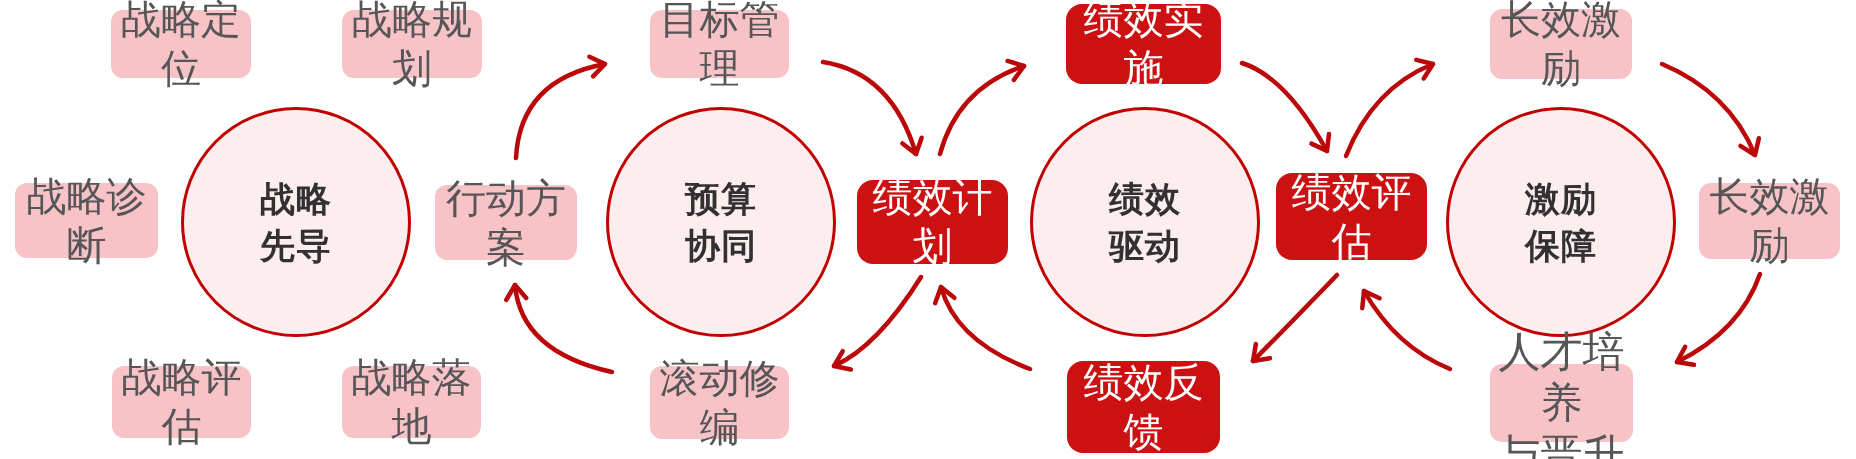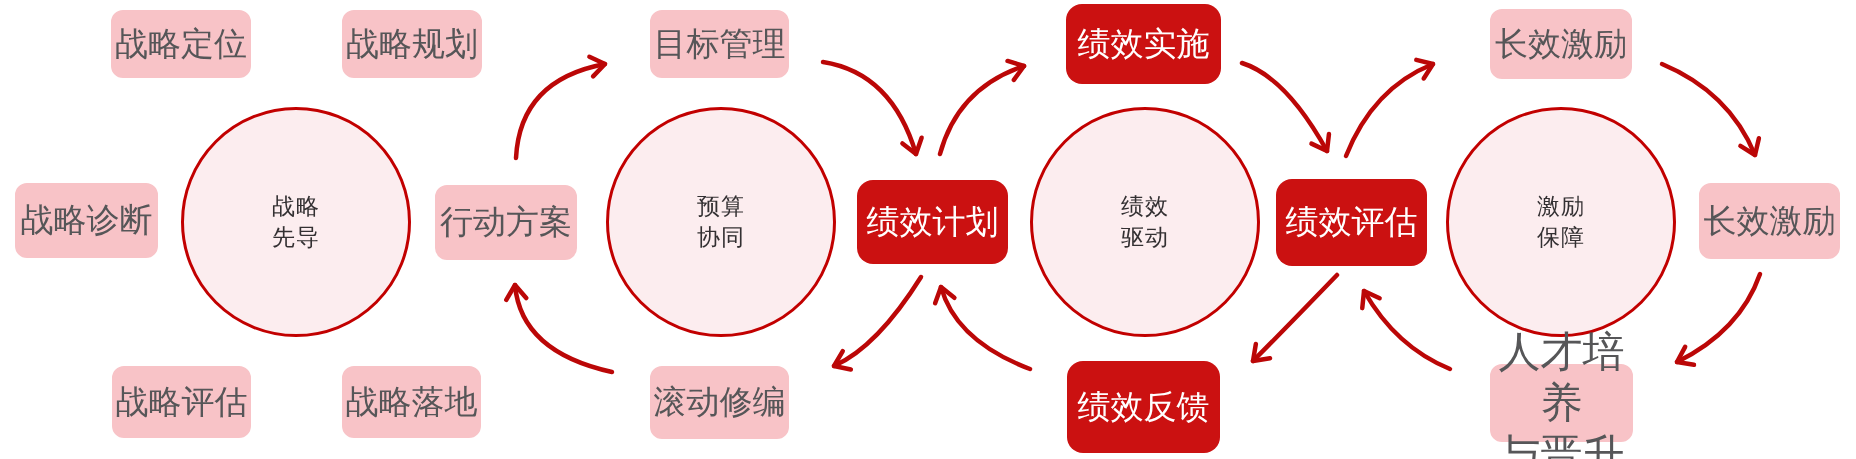--- a/index.html
+++ b/index.html
@@ -24,35 +24,35 @@
     border-radius: 50%;
     background: var(--circle-fill, #FCEDEF);
     border: 3px solid var(--circle-border, #C20000);
     display: flex;
     align-items: center;
     justify-content: center;
     text-align: center;
   }
   .circle .label {
     white-space: pre-line;
-    font-size: 23px;
-    font-weight: normal;
+    font-size: 35px;
+    font-weight: bold;
     line-height: 1.35;
     color: var(--circle-text, #333032);
     letter-spacing: 1px;
   }
   .box {
     position: absolute;
     box-sizing: border-box;
     display: flex;
     align-items: center;
     justify-content: center;
     text-align: center;
     white-space: pre-line;
-    font-size: 33px;
+    font-size: 40px;
     line-height: 1.22;
   }
   .box.pink {
     background: var(--pink-box-fill, #F8C3C7);
     border: 5px solid #ffffff;
     border-radius: 17px;
     color: var(--box-text, #565658);
   }
   .box.red {
     background: var(--red-box-fill, #CB1111);
@@ -119,21 +119,21 @@
 
   <div class="box pink" style="left:106px;  top:5px; width:150px; height:78px">战略定位</div>
   <div class="box pink" style="left:337px;  top:5px; width:150px; height:78px">战略规划</div>
   <div class="box pink" style="left:645px;  top:5px; width:149px; height:78px">目标管理</div>
   <div class="box red" style="left:1066px; top:4px; width:155px; height:80px">绩效实施</div>
   <div class="box pink" style="left:1485px; top:4px; width:152px; height:80px">长效激励</div>
 
   <div class="box pink" style="left:10px;   top:178px; width:153px; height:85px">战略诊断</div>
   <div class="box pink" style="left:430px;  top:180px; width:152px; height:85px">行动方案</div>
   <div class="box red" style="left:857px;  top:180px; width:151px; height:84px">绩效计划</div>
-  <div class="box red" style="left:1276px; top:179px; width:151px; height:87px">绩效评估</div>
+  <div class="box red" style="left:1276px; top:173px; width:151px; height:87px">绩效评估</div>
   <div class="box pink" style="left:107px;  top:361px; width:149px; height:82px">战略评估</div>
 
   <div class="box pink" style="left:1694px; top:178px; width:151px; height:86px">长效激励</div>
   <div class="box pink" style="left:337px;  top:361px; width:149px; height:82px">战略落地</div>
   <div class="box pink" style="left:645px;  top:361px; width:149px; height:83px">滚动修编</div>
   <div class="box red" style="left:1067px; top:361px; width:153px; height:92px">绩效反馈</div>
   <div class="box pink small-text" style="left:1485px; top:359px; width:153px; height:88px">人才培养
 与晋升</div>
 
 </div>

